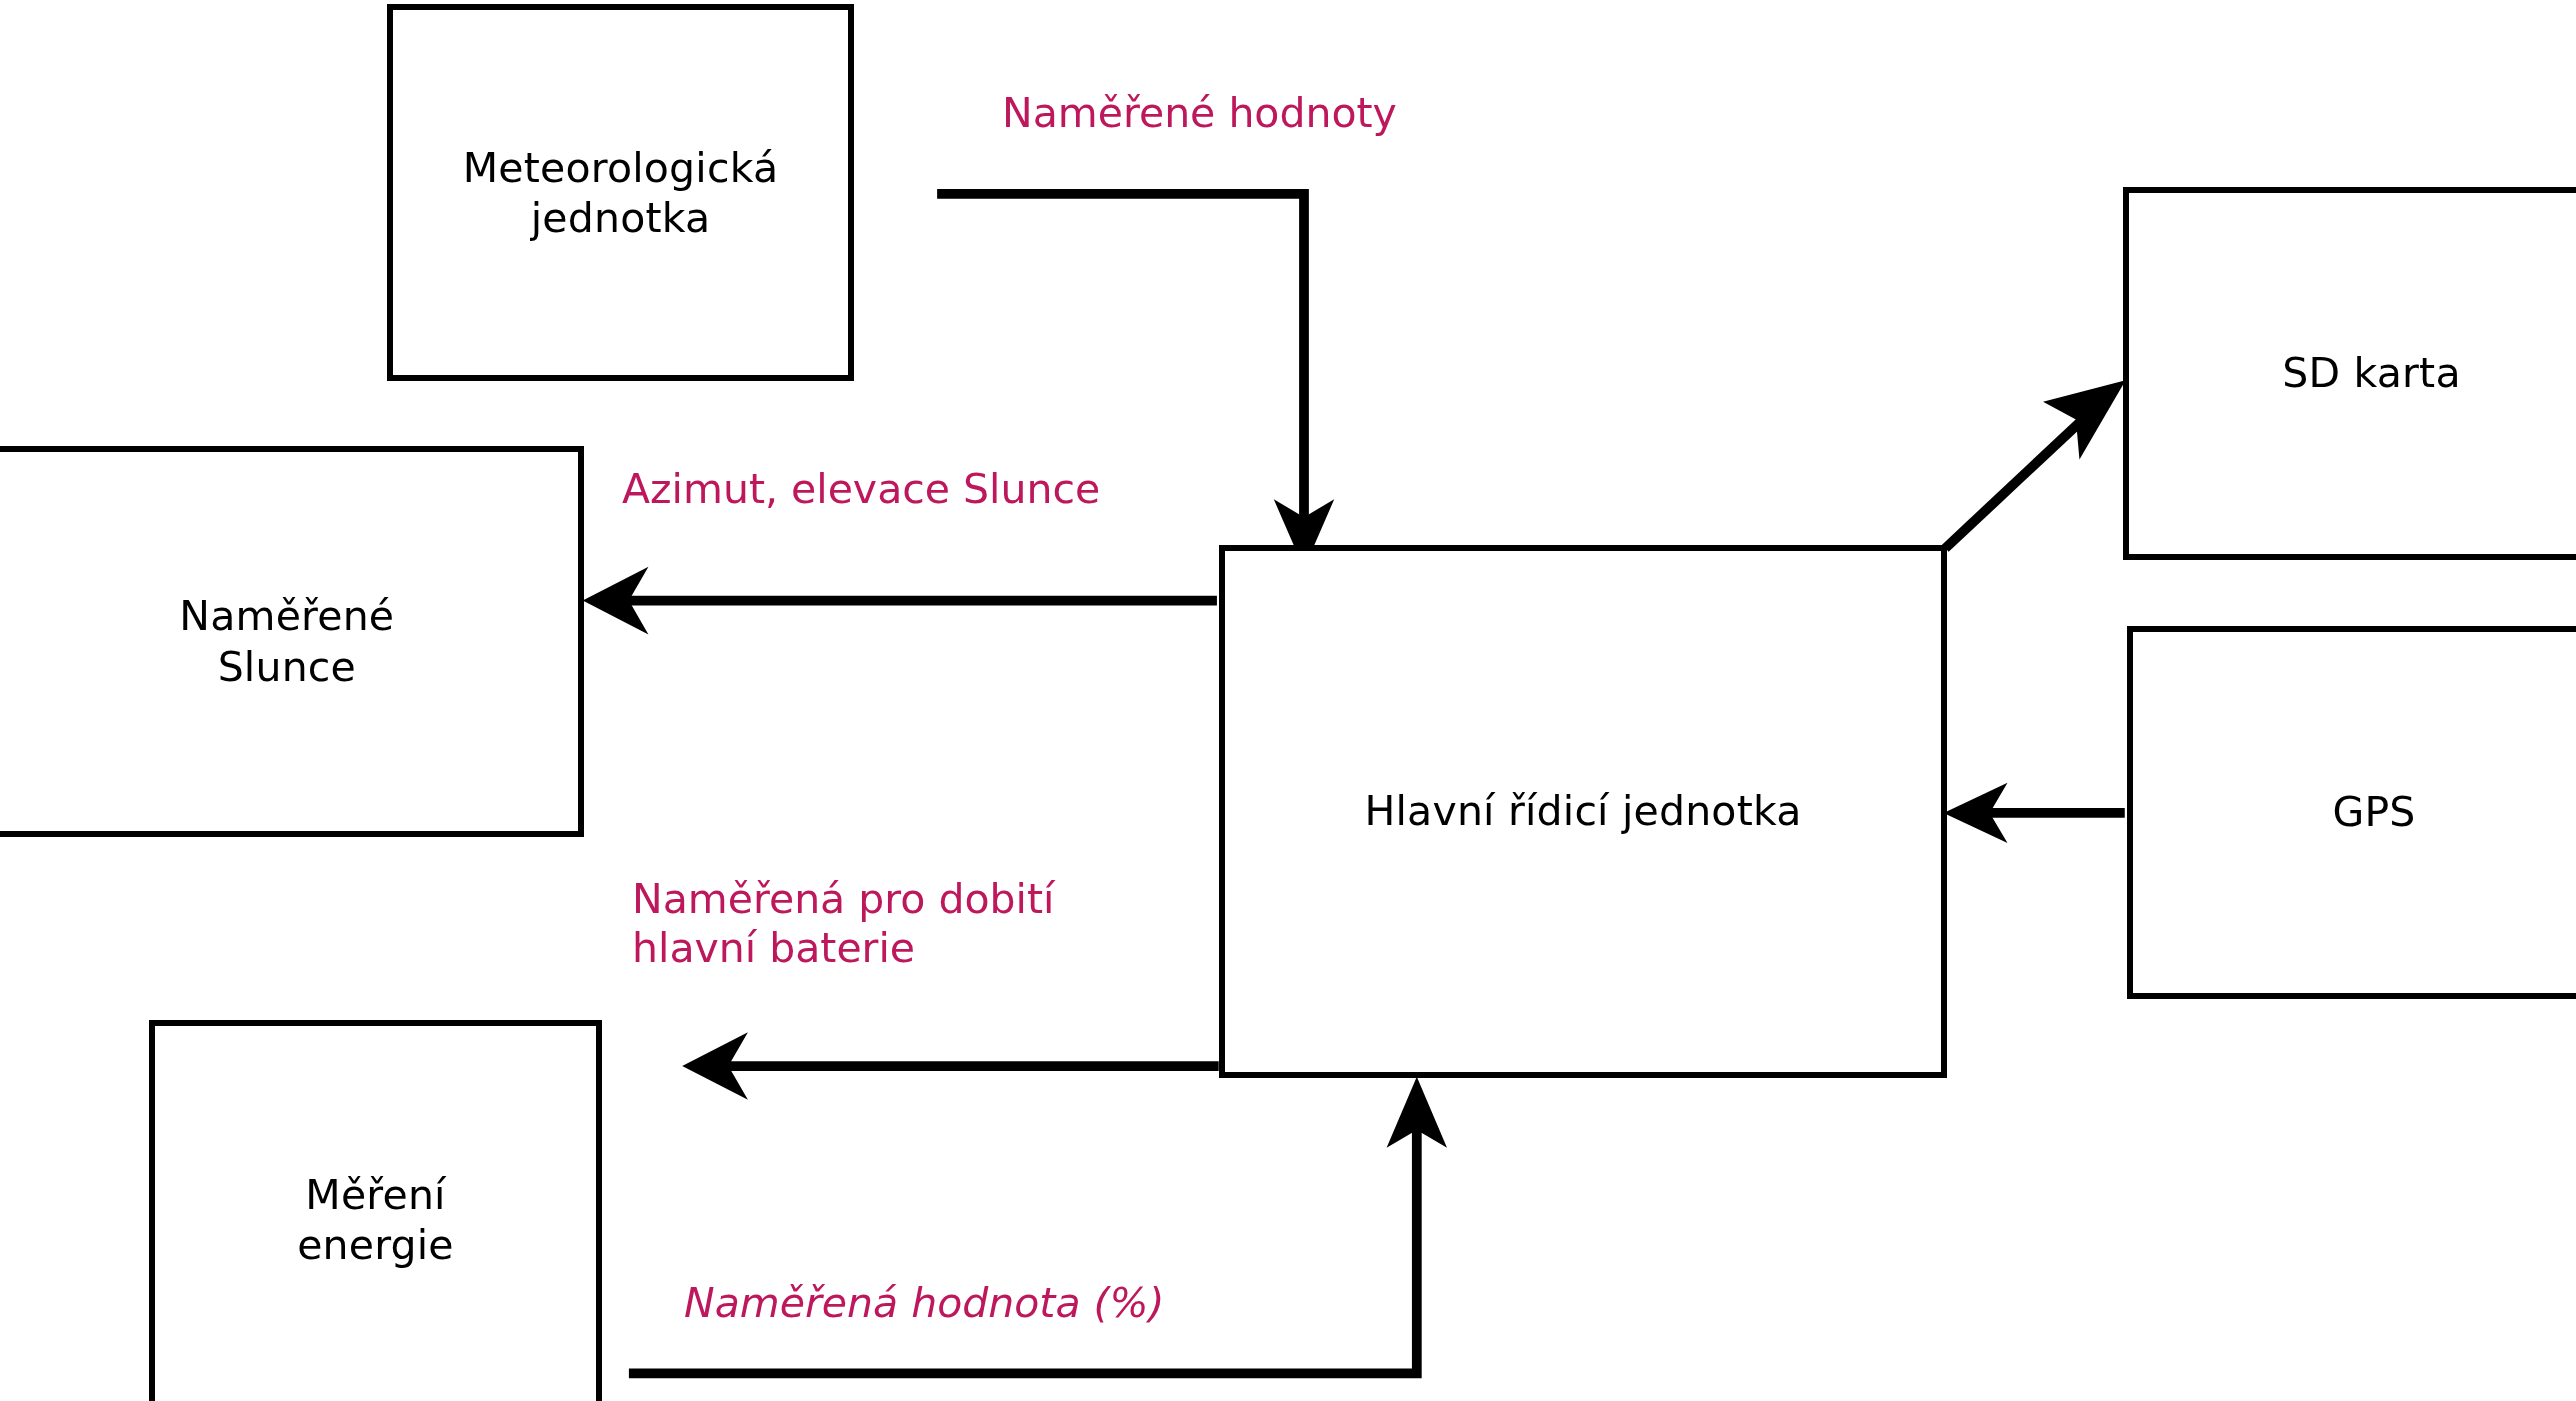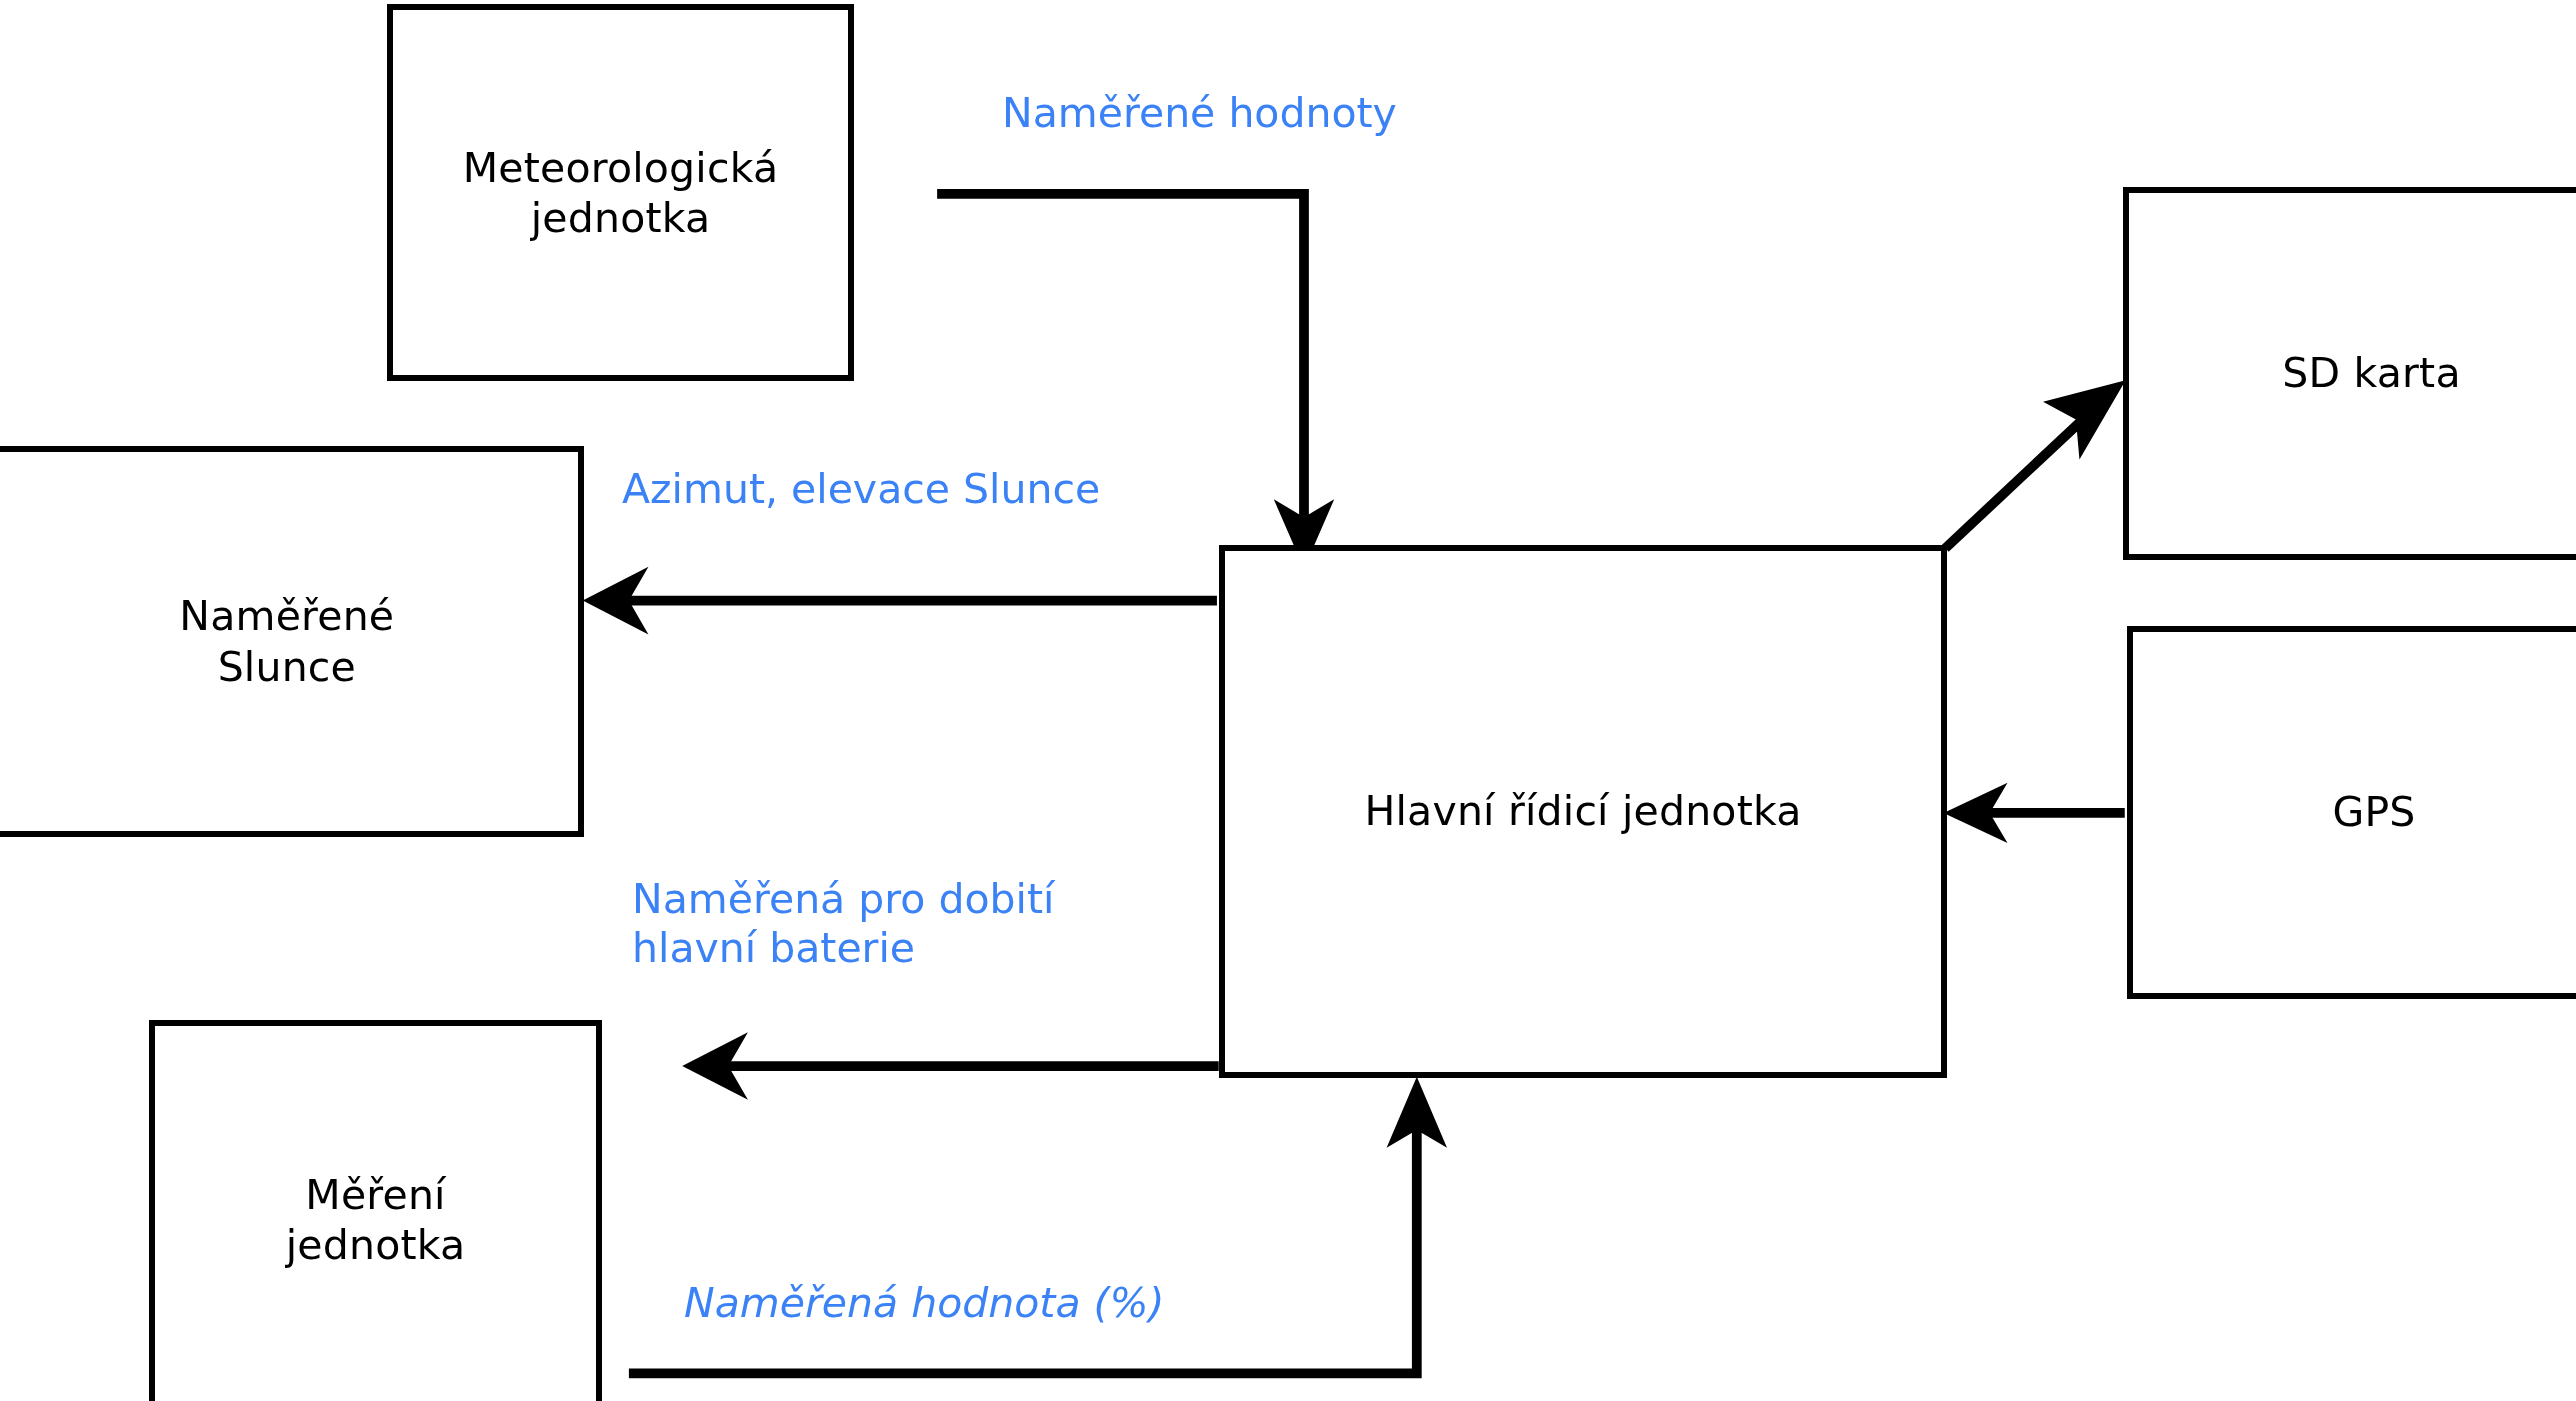--- a/index.html
+++ b/index.html
@@ -34,21 +34,21 @@
     color: #000000;
   }
   .node-label {
     font-size: 41px;
     line-height: 1.22;
     letter-spacing: 0.2px;
     white-space: pre-line;
   }
   .edge-label {
     position: absolute;
-    color: #3b82f6;
+    color: #be185d;
     font-size: 41px;
     line-height: 1.2;
     white-space: pre-line;
     text-align: left;
   }
 
   
   #node-meteo   { left: 387px;  top: 4.4px;     width: 467px;  height: 377px; }
   #node-main    { left: 1219px; top: 545px;   width: 728px;  height: 533px; }
   #node-sd      { left: 2123px; top: 187px;   width: 497px;  height: 373px; }
@@ -117,21 +117,21 @@
     <span class="node-label">GPS</span>
   </div>
 
   <div class="node" id="node-track">
     <span class="node-label">Naměřené
 Slunce</span>
   </div>
 
   <div class="node" id="node-energy">
     <span class="node-label">Měření
-jednotka</span>
+energie</span>
   </div>
 
   <div class="edge-label" id="lbl-meteo">Naměřené hodnoty</div>
   <div class="edge-label" id="lbl-azimut">Azimut, elevace Slunce</div>
   <div class="edge-label" id="lbl-povoleni">Naměřená pro dobití
 hlavní baterie</div>
   <div class="edge-label" id="lbl-namerena">Naměřená hodnota (%)</div>
 
 </div>
 

